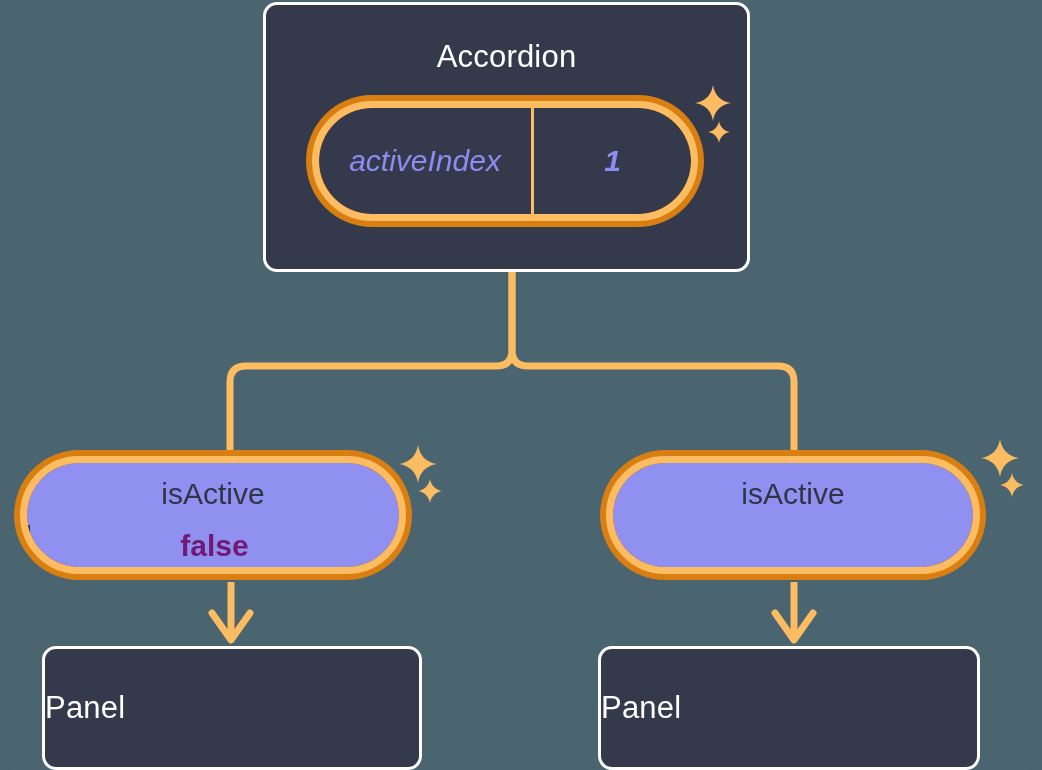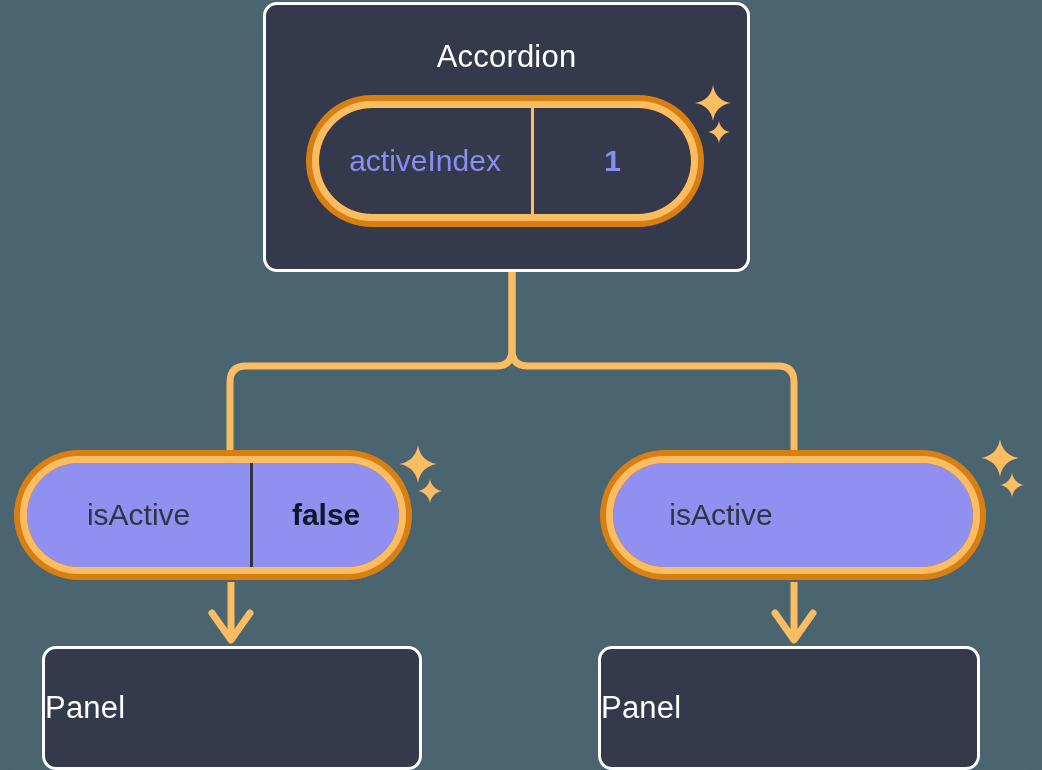--- a/index.html
+++ b/index.html
@@ -106,44 +106,44 @@
     box-sizing: border-box;
   }
 
   
   #pill-activeindex {
     left: 306px;
     top: 95px;
     width: 398px;
     height: 132px;
   }
-  #pill-activeindex .pill-body { background: #343a4b; }
+  #pill-activeindex .pill-body { background: #343a4b; font-style: italic; }
   #pill-activeindex .cell-key {
     flex: 0 0 57%;
     color: #8c8df2;
     font-size: 30px;
     font-weight: 400;
   }
   #pill-activeindex .cell-val {
     flex: 1 1 auto;
     color: #8c8df2;
     font-size: 30px;
     font-weight: 700;
     border-left: 3px solid #fbbc62;
   }
 
   
-  .pill-purple .pill-body { background: #8f90f0; }
+  .pill-purple .pill-body { background: #8f90f0; flex-direction: column; }
   .pill-purple .cell-key {
     color: #2f3545;
     font-size: 30px;
     font-weight: 400;
   }
   .pill-purple .cell-val {
-    color: #0f172a;
+    color: #701a75;
     font-size: 30px;
     font-weight: 700;
     border-left: 3px solid #2f3545;
   }
 
   #pill-isactive-false {
     left: 14px;
     top: 450px;
     width: 398px;
     height: 130px;

